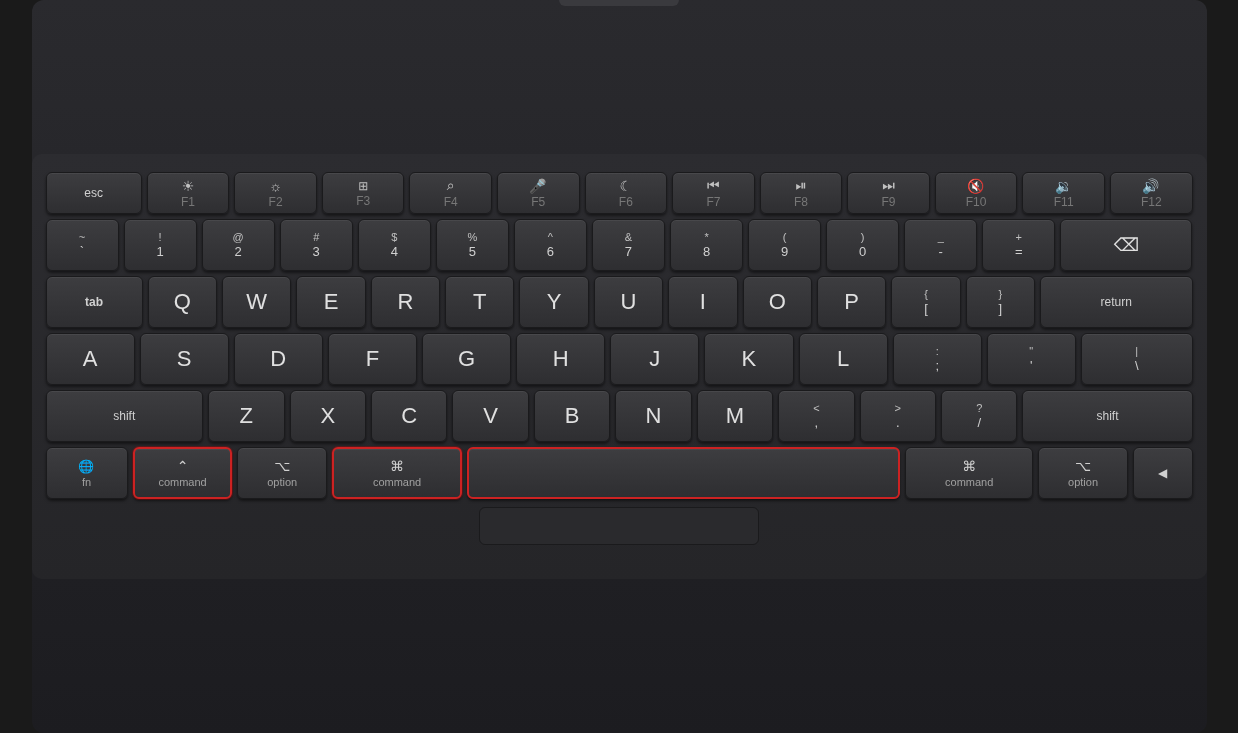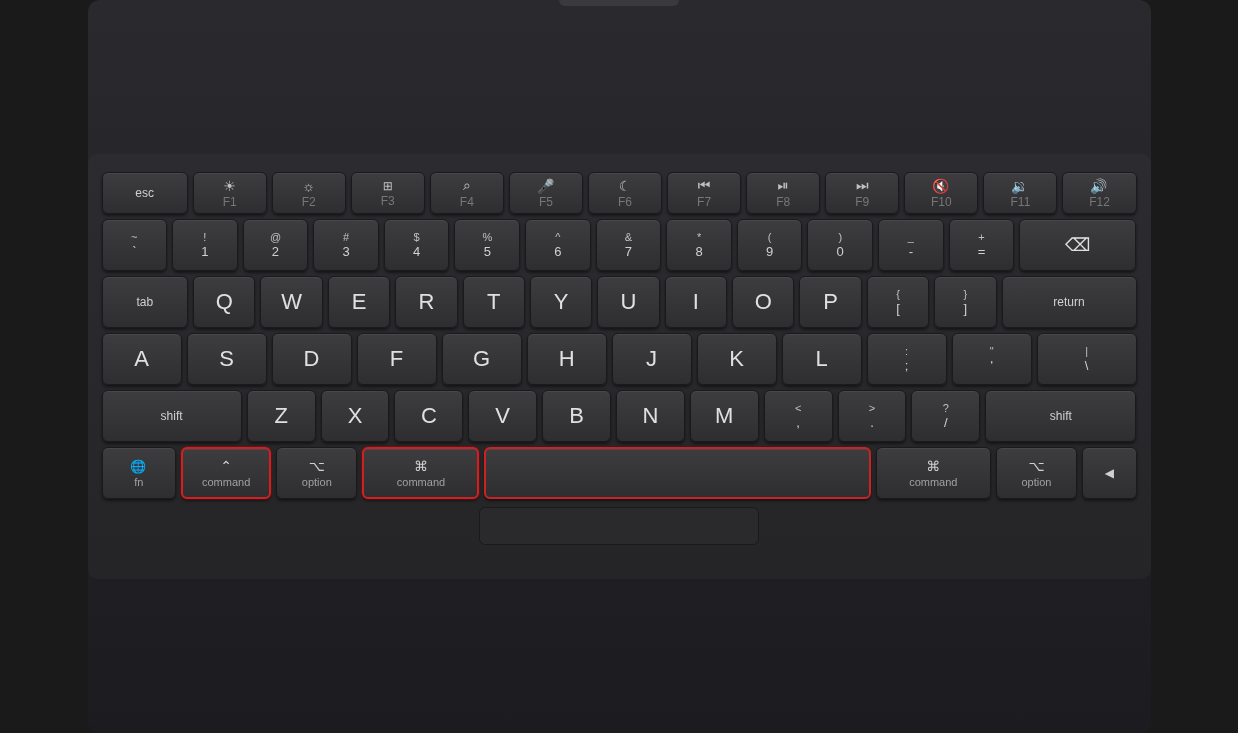--- a/index.html
+++ b/index.html
@@ -9,21 +9,21 @@
       height: 733px;
       background: #1a1a1a;
       display: flex;
       align-items: center;
       justify-content: center;
       overflow: hidden;
       font-family: -apple-system, BlinkMacSystemFont, 'Helvetica Neue', Arial, sans-serif;
     }
 
     .laptop-frame {
-      width: 1063px;
+      width: 1175px;
       height: 733px;
       background: linear-gradient(180deg, #2a2a2e 0%, #1c1c20 100%);
       position: relative;
       display: flex;
       align-items: center;
       justify-content: center;
       border-radius: 12px;
     }
 
     .keyboard-area {
@@ -297,21 +297,21 @@
           <span class="top-char">+</span>
           <span class="bottom-char">=</span>
         </div>
         <div class="key key-backspace">
           <span class="key-main" style="font-size:18px;">⌫</span>
         </div>
       </div>
 
       <div class="key-row">
         <div class="key key-tab">
-          <span class="bottom-char" style="font-size:12px;">tab</span>
+          <span class="bottom-char" style="font-size:12px;font-weight:bold;">tab</span>
         </div>
         <div class="key key-std">
             <span class="key-main">Q</span>
           </div>
         <div class="key key-std">
             <span class="key-main">W</span>
           </div>
         <div class="key key-std">
             <span class="key-main">E</span>
           </div>

